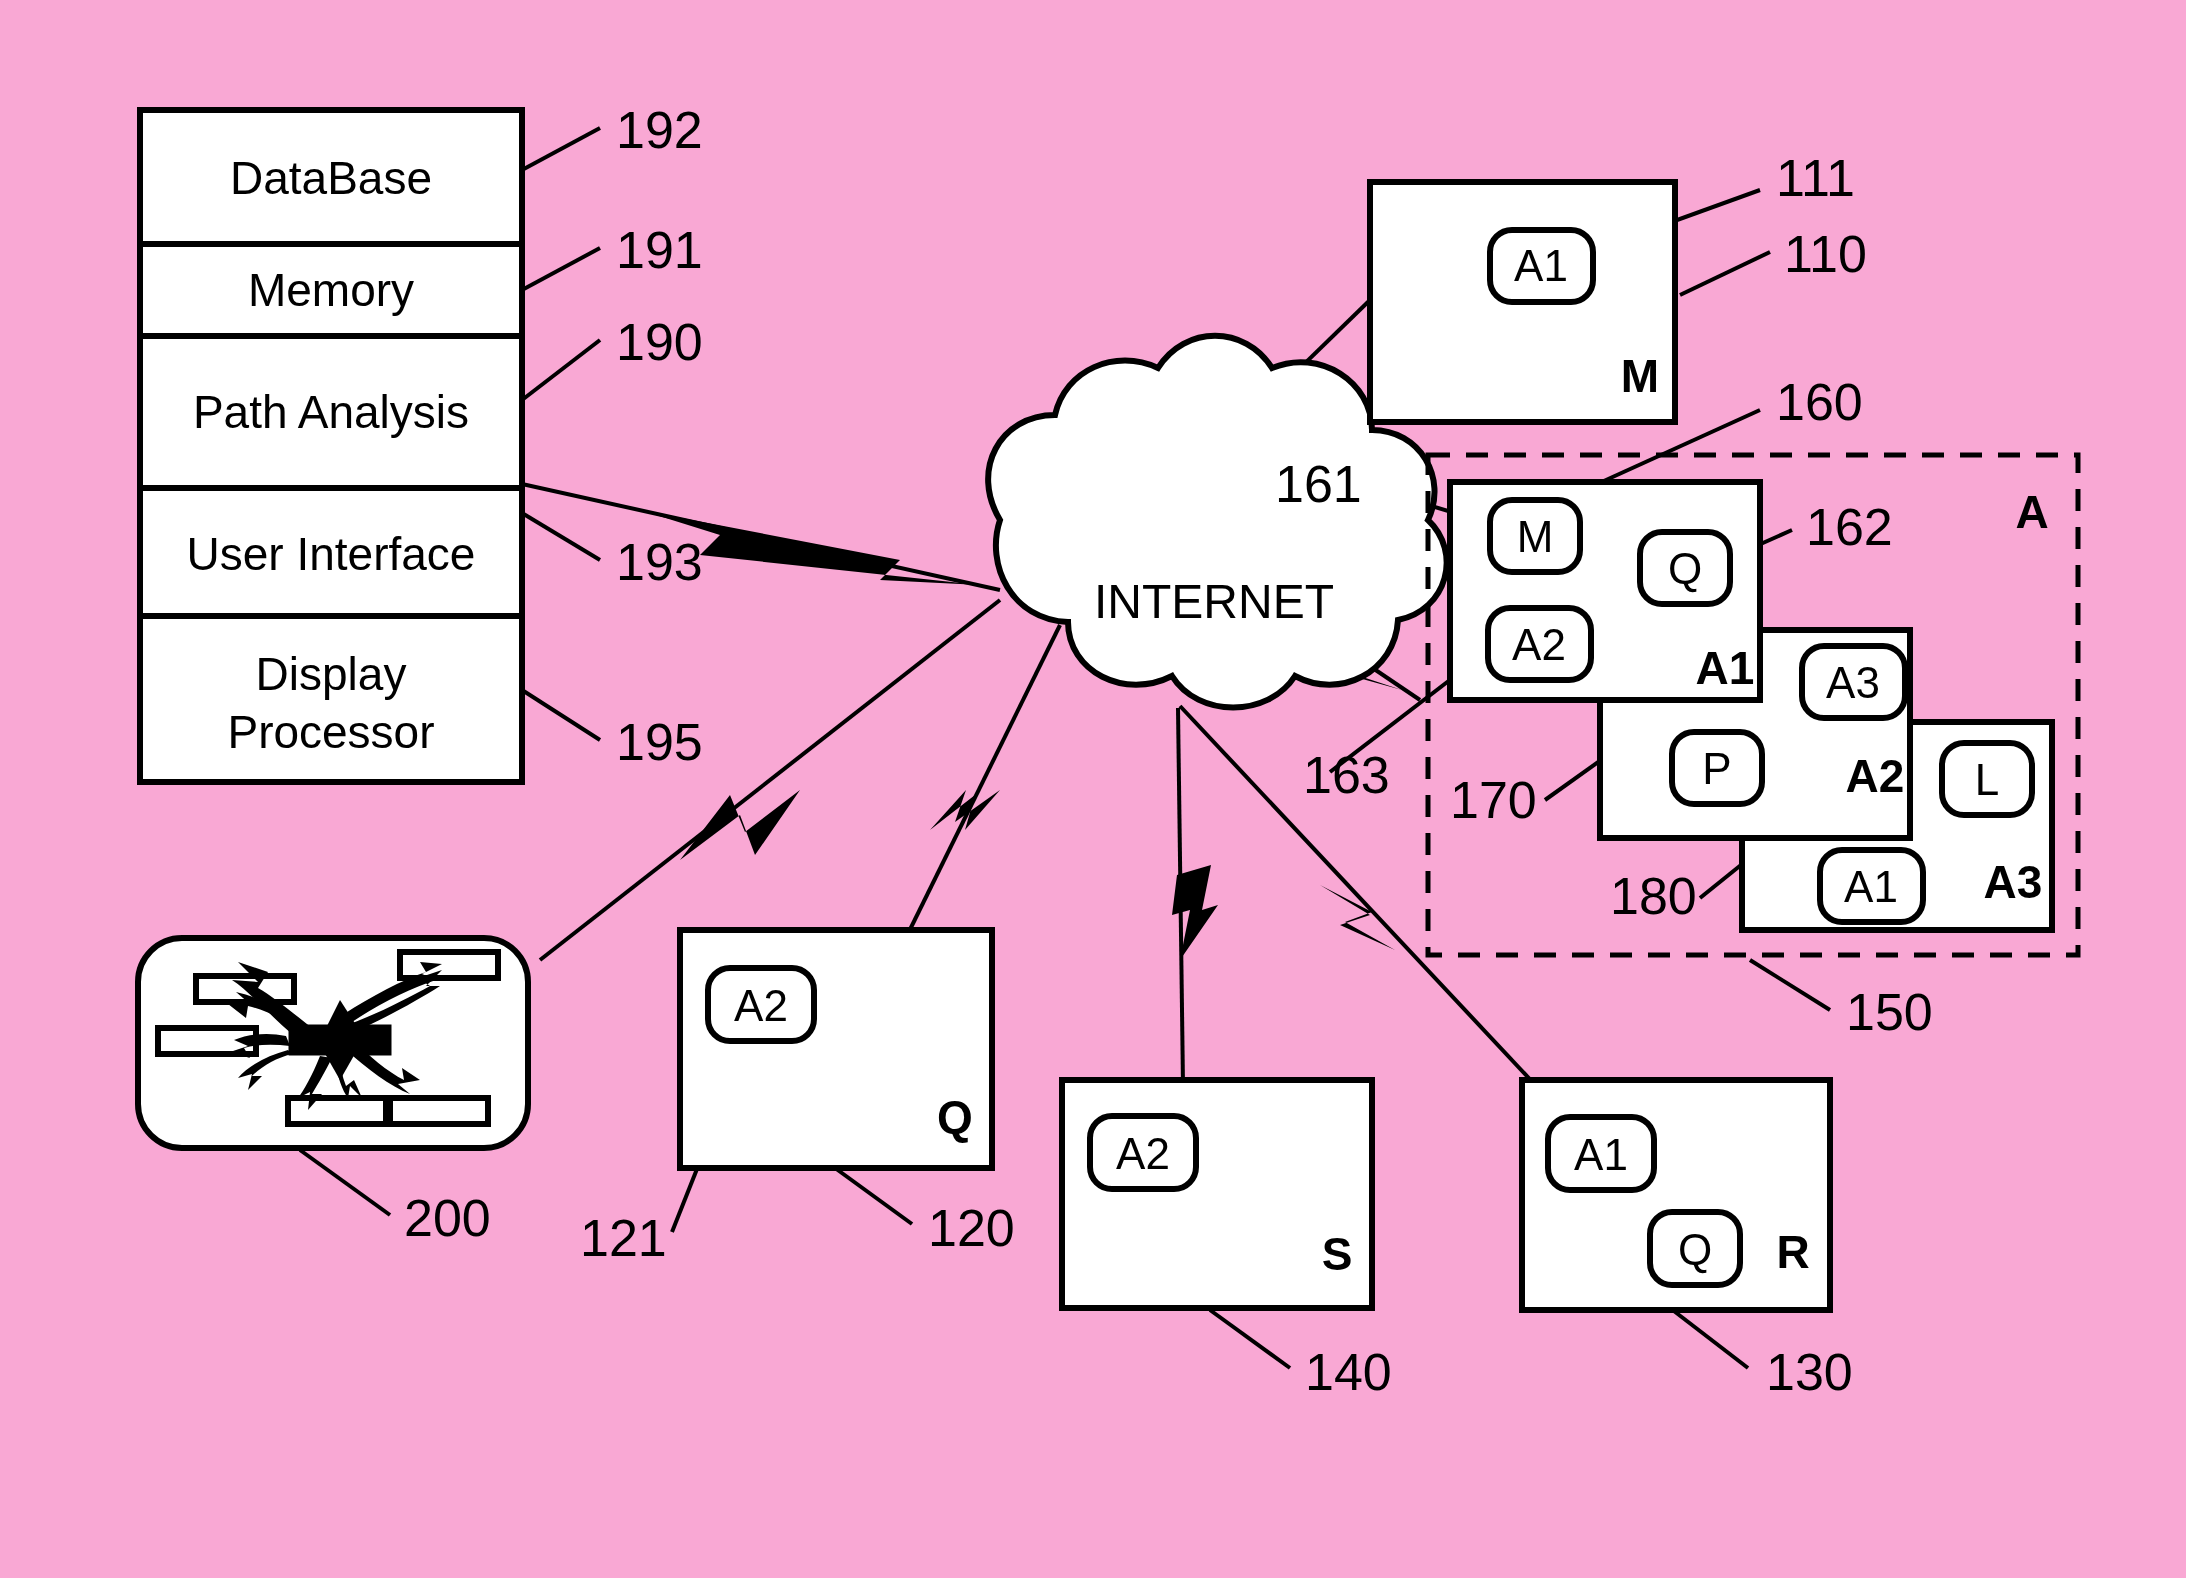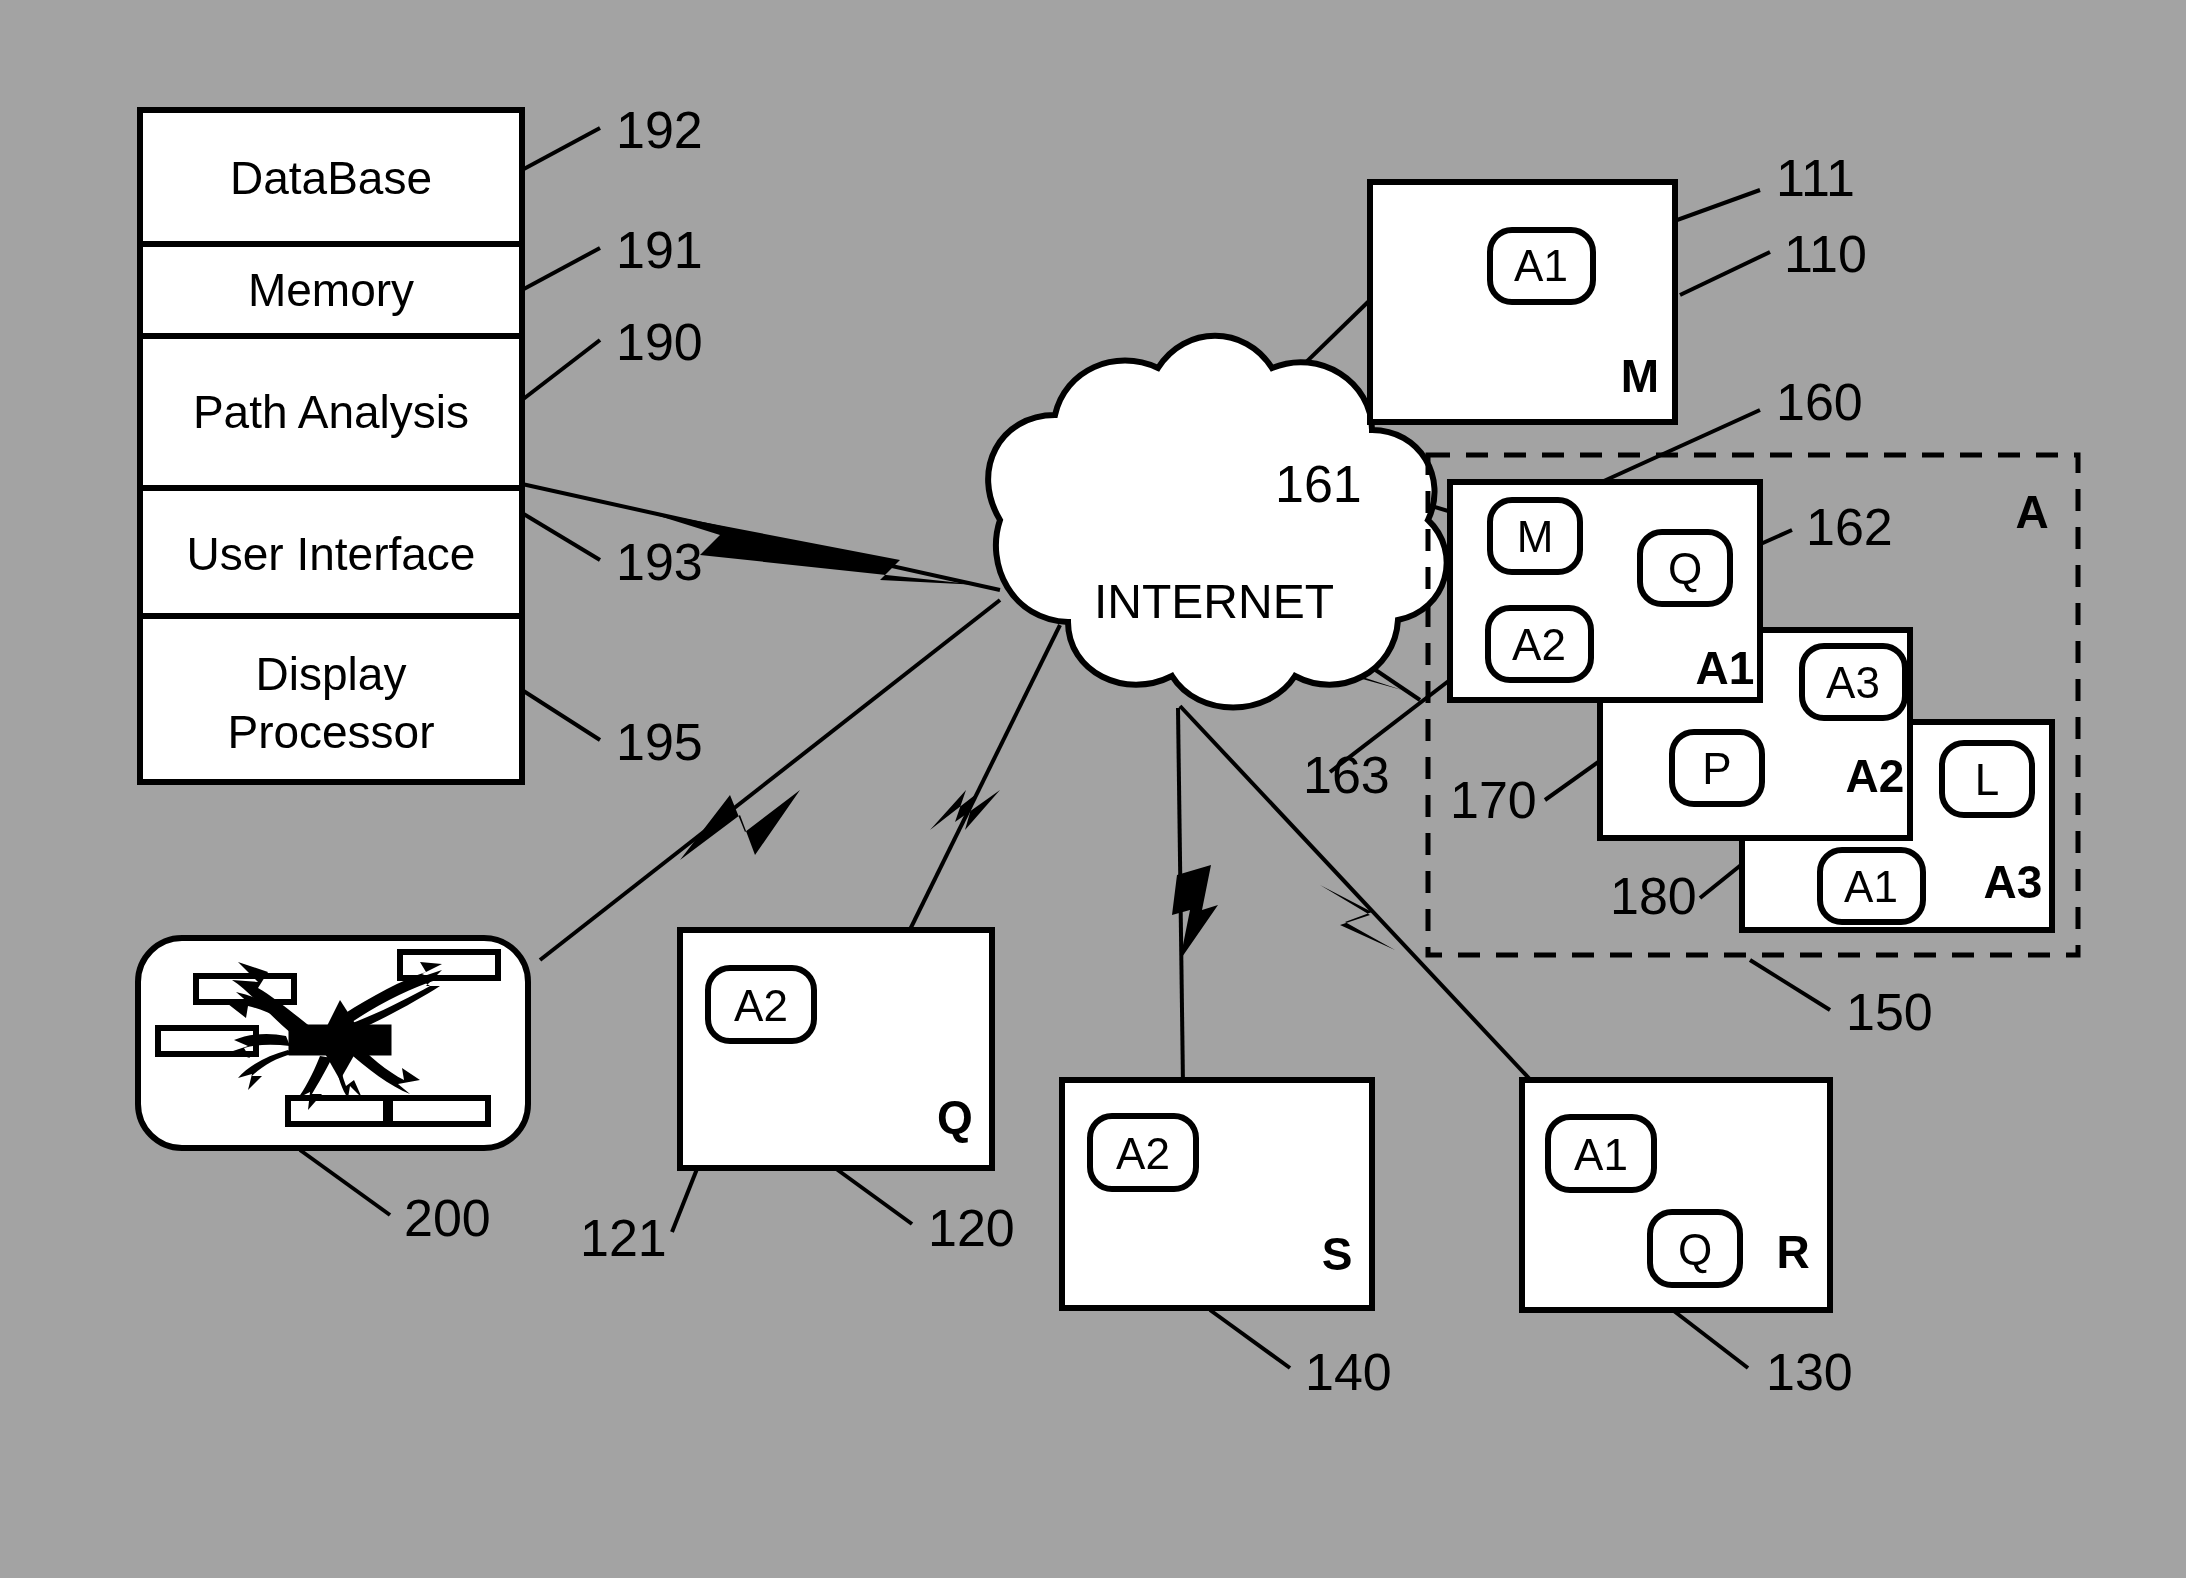--- a/index.html
+++ b/index.html
@@ -4,21 +4,21 @@
 <style>
   html, body {
     margin: 0;
     padding: 0;
     background: #ffffff;
   }
   #canvas {
     position: relative;
     width: 2186px;
     height: 1578px;
-    background: #a3a3a3;
+    background: #f9a8d4;
     font-family: "Liberation Sans", sans-serif;
     overflow: hidden;
   }
   svg.layer {
     position: absolute;
     left: 0;
     top: 0;
     width: 2186px;
     height: 1578px;
   }

